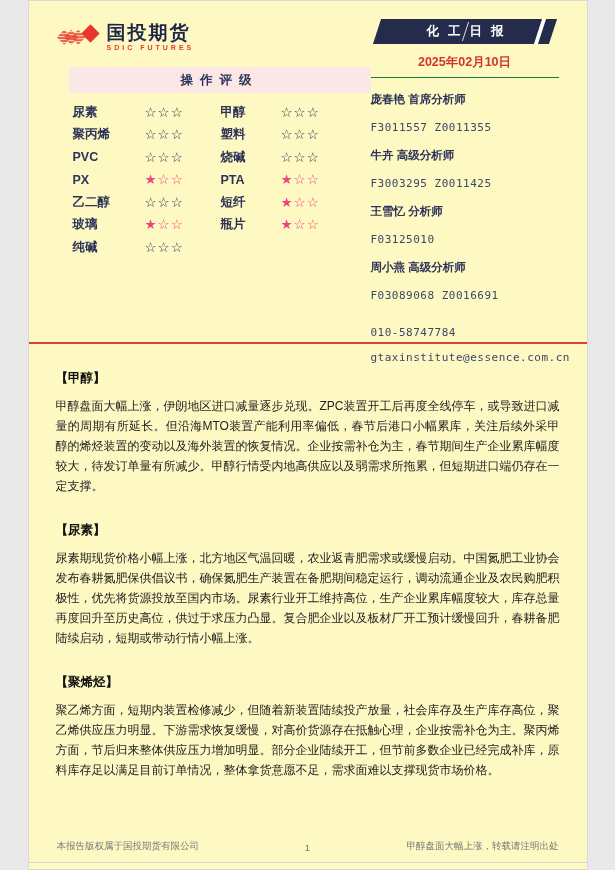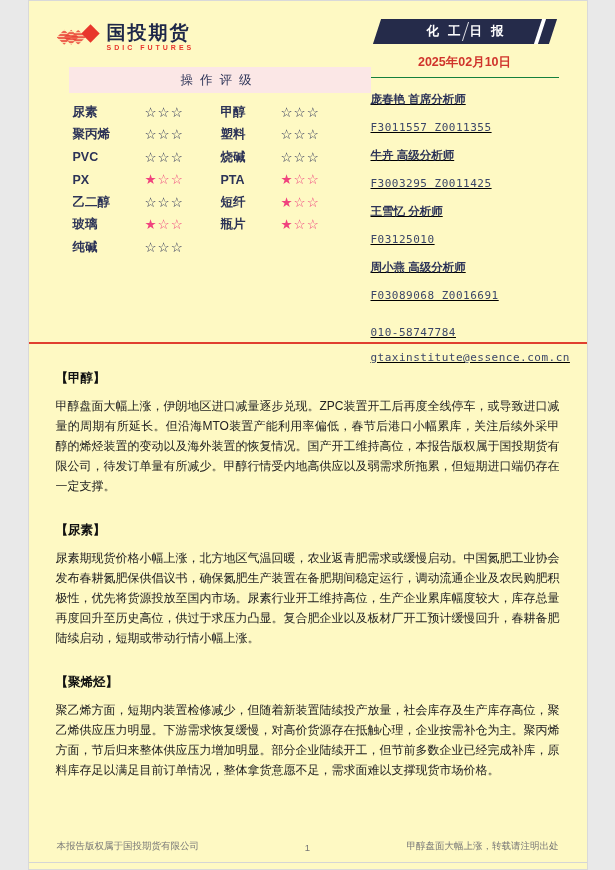--- a/index.html
+++ b/index.html
@@ -10,37 +10,37 @@
   
   .layout{display:flex;justify-content:space-between;padding:16px 28px 0 28px;height:304px;box-sizing:content-box;}
   .col-left{width:335px;}
   .col-right{width:188px;}
   
   .logo{display:flex;align-items:center;gap:6px;height:40px;}
   .brand-text{display:flex;flex-direction:column;line-height:1;}
   .brand-cn{font-size:19px;font-weight:bold;color:#1e2749;letter-spacing:2px;}
   .brand-en{font-size:7px;font-weight:bold;color:#e8372c;letter-spacing:3px;margin-top:2px;}
   
-  .ratings-title{margin:10px 0 8px 12px;background:#fbe7e6;color:#2c3357;font-weight:normal;
+  .ratings-title{margin:10px 0 8px 12px;background:#fbe7e6;color:#2c3357;font-weight:bold;
     font-size:12.5px;letter-spacing:7px;text-align:center;height:26px;line-height:26px;}
   .rating-rows{padding-left:16px;}
   .rating-row{display:grid;grid-template-columns:72px 76px 60px 80px;align-items:center;height:22.5px;}
   .r-name{color:#2c3357;font-weight:bold;font-size:12.5px;}
   .stars{font-size:13.5px;letter-spacing:1px;color:#2c3357;line-height:1;}
   .stars[data-hot="true"]{color:#f0437e;}
   
   .banner{position:relative;background:#252b4a;height:25px;transform:skewX(-18deg);margin:2px 6px 0 6px;}
   .banner-text{display:block;transform:skewX(18deg);color:#fff;font-weight:bold;font-size:12.5px;
     letter-spacing:9px;text-align:center;line-height:25px;padding-left:9px;}
   .banner::after{content:'';position:absolute;right:11px;top:0;bottom:0;width:4px;background:#fff;}
   .banner::before{content:'';position:absolute;left:50%;top:3px;bottom:3px;width:1px;background:rgba(255,255,255,.85);z-index:1;}
   .date{margin-top:10px;color:#d0342c;font-weight:bold;font-size:12.5px;text-align:center;
     padding-bottom:6px;border-bottom:1px solid #15803d;}
   
-  .analysts{margin-top:14px;text-decoration:underline;}
+  .analysts{margin-top:14px;}
   .an-name{color:#2c3357;font-weight:bold;font-size:11.5px;margin:14px 0;}
   .an-ids{color:#3b4668;font-family:"DejaVu Sans Mono",monospace;font-size:11px;margin:14px 0;letter-spacing:.5px;}
   .contact{margin-top:24px;}
   .contact div{color:#3b4668;font-family:"DejaVu Sans Mono",monospace;font-size:11px;margin:12px 0;letter-spacing:.5px;}
   
   .red-rule{border:none;border-top:2.5px solid #e0402f;margin:21px 0 0 0;}
   
   .sections{padding:0 27px;}
   .section-title{font-weight:bold;font-size:12.5px;color:#111;margin:26px 0 9px 0;}
   .section-body{font-size:12px;line-height:20px;color:#222;text-align:justify;}
@@ -153,21 +153,21 @@
         </div>
       </div>
     </div>
   </div>
 
   <hr class="red-rule">
 
   <div class="sections">
     <div class="section">
       <div class="section-title">【甲醇】</div>
-      <div class="section-body">甲醇盘面大幅上涨，伊朗地区进口减量逐步兑现。ZPC装置开工后再度全线停车，或导致进口减量的周期有所延长。但沿海MTO装置产能利用率偏低，春节后港口小幅累库，关注后续外采甲醇的烯烃装置的变动以及海外装置的恢复情况。国产开工维持高位，本报告版权属于国投期货有限公司，待发订单量有所减少。甲醇行情受内地高供应以及弱需求所拖累，但短期进口端仍存在一定支撑。</div>
+      <div class="section-body">甲醇盘面大幅上涨，伊朗地区进口减量逐步兑现。ZPC装置开工后再度全线停车，或导致进口减量的周期有所延长。但沿海MTO装置产能利用率偏低，春节后港口小幅累库，关注后续外采甲醇的烯烃装置的变动以及海外装置的恢复情况。企业按需补仓为主，春节期间生产企业累库幅度较大，待发订单量有所减少。甲醇行情受内地高供应以及弱需求所拖累，但短期进口端仍存在一定支撑。</div>
     </div>
     <div class="section">
       <div class="section-title">【尿素】</div>
       <div class="section-body">尿素期现货价格小幅上涨，北方地区气温回暖，农业返青肥需求或缓慢启动。中国氮肥工业协会发布春耕氮肥保供倡议书，确保氮肥生产装置在备肥期间稳定运行，调动流通企业及农民购肥积极性，优先将货源投放至国内市场。尿素行业开工维持高位，生产企业累库幅度较大，库存总量再度回升至历史高位，供过于求压力凸显。复合肥企业以及板材厂开工预计缓慢回升，春耕备肥陆续启动，短期或带动行情小幅上涨。</div>
     </div>
     <div class="section">
       <div class="section-title">【聚烯烃】</div>
       <div class="section-body">聚乙烯方面，短期内装置检修减少，但随着新装置陆续投产放量，社会库存及生产库存高位，聚乙烯供应压力明显。下游需求恢复缓慢，对高价货源存在抵触心理，企业按需补仓为主。聚丙烯方面，节后归来整体供应压力增加明显。部分企业陆续开工，但节前多数企业已经完成补库，原料库存足以满足目前订单情况，整体拿货意愿不足，需求面难以支撑现货市场价格。</div>
     </div>
   </div>

